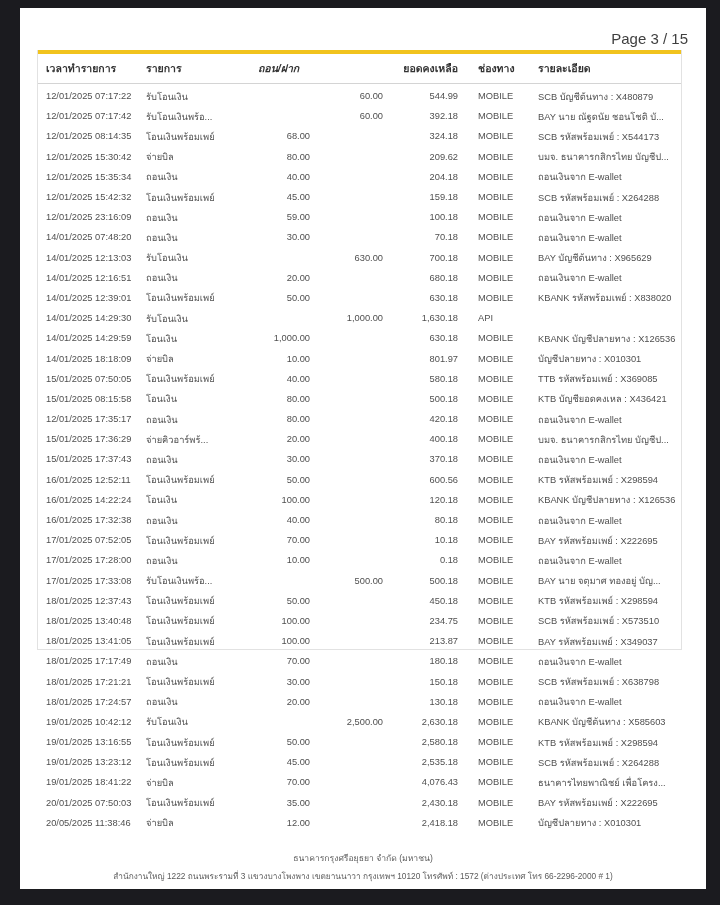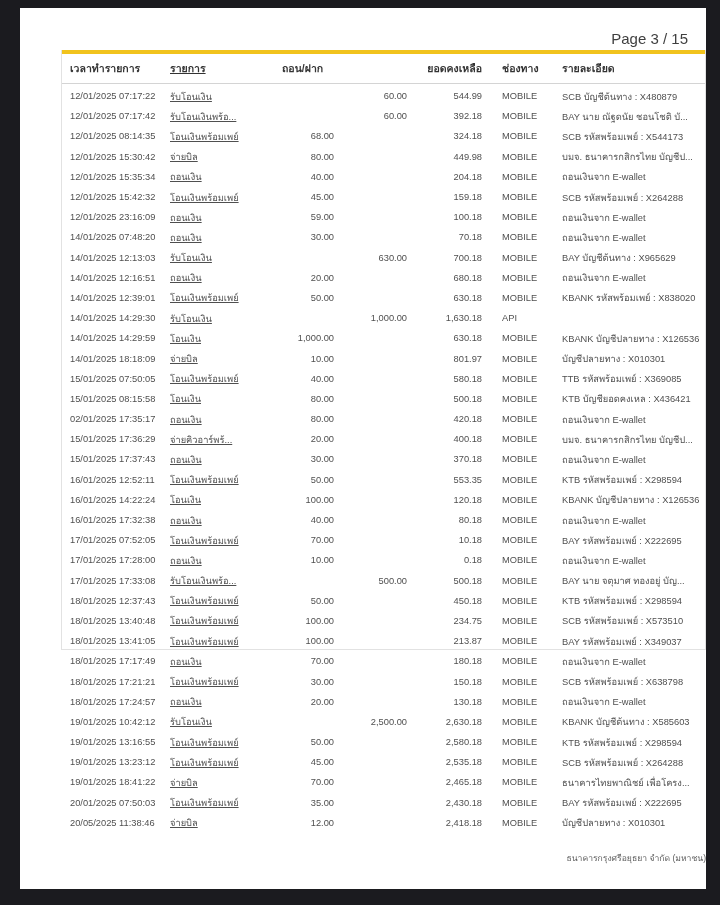--- a/index.html
+++ b/index.html
@@ -15,36 +15,35 @@
     background:#ffffff;
   }
   .page-label {
     position:absolute; top:22px; right:18px;
     font-size:15px; color:#3f3f3f;
   }
   .stmt-table {
     position:absolute; left:17px; top:42px; width:645px; height:600px;
     border-left:1px solid #e2e2e2; border-right:1px solid #e2e2e2;
     border-bottom:1px solid #e2e2e2;
-    margin-left:24px;
   }
   .accent-bar { height:4px; width:100%; }
   .grid-row {
     display:grid;
     grid-template-columns:100px 112px 60px 73px 75px 78px 1fr;
     align-items:center;
   }
   .thead {
     height:30px;
     border-bottom:1px solid #d4d4d4;
     font-weight:bold; font-size:10.5px; color:#333;
   }
-  .thead .c-amt { grid-column:3 / span 2; padding-left:8px; }
+  .thead .c-amt { grid-column:3 / span 2; padding-left:8px;font-style:italic; }
   .c-time { padding-left:8px; }
-  .c-type { padding-left:8px;text-decoration:underline; }
+  .c-type { padding-left:8px; }
   .c-wd, .c-dep, .c-bal { text-align:right; }
   .c-chan { padding-left:20px; }
   .c-det { padding-left:2px; }
   .tbody { padding-top:2px; }
   .tx-row {
     height:20.2px;
     display:grid;
     grid-template-columns:100px 112px 60px 73px 75px 78px 1fr;
     align-items:center;
     font-size:9.3px; color:#4f4f4f;
@@ -102,21 +101,21 @@
           <div class="c-dep"></div>
           <div class="c-bal">324.18</div>
           <div class="c-chan">MOBILE</div>
           <div class="c-det">SCB รหัสพร้อมเพย์ : X544173</div>
         </div>
         <div class="tx-row">
           <div class="c-time">12/01/2025 15:30:42</div>
           <div class="c-type">จ่ายบิล</div>
           <div class="c-wd">80.00</div>
           <div class="c-dep"></div>
-          <div class="c-bal">449.98</div>
+          <div class="c-bal">209.62</div>
           <div class="c-chan">MOBILE</div>
           <div class="c-det">บมจ. ธนาคารกสิกรไทย บัญชีป...</div>
         </div>
         <div class="tx-row">
           <div class="c-time">12/01/2025 15:35:34</div>
           <div class="c-type">ถอนเงิน</div>
           <div class="c-wd">40.00</div>
           <div class="c-dep"></div>
           <div class="c-bal">204.18</div>
           <div class="c-chan">MOBILE</div>
@@ -215,21 +214,21 @@
         <div class="tx-row">
           <div class="c-time">15/01/2025 08:15:58</div>
           <div class="c-type">โอนเงิน</div>
           <div class="c-wd">80.00</div>
           <div class="c-dep"></div>
           <div class="c-bal">500.18</div>
           <div class="c-chan">MOBILE</div>
           <div class="c-det">KTB บัญชียอดคงเหล : X436421</div>
         </div>
         <div class="tx-row">
-          <div class="c-time">02/01/2025 17:35:17</div>
+          <div class="c-time">12/01/2025 17:35:17</div>
           <div class="c-type">ถอนเงิน</div>
           <div class="c-wd">80.00</div>
           <div class="c-dep"></div>
           <div class="c-bal">420.18</div>
           <div class="c-chan">MOBILE</div>
           <div class="c-det">ถอนเงินจาก E-wallet</div>
         </div>
         <div class="tx-row">
           <div class="c-time">15/01/2025 17:36:29</div>
           <div class="c-type">จ่ายคิวอาร์พร้...</div>
@@ -246,21 +245,21 @@
           <div class="c-dep"></div>
           <div class="c-bal">370.18</div>
           <div class="c-chan">MOBILE</div>
           <div class="c-det">ถอนเงินจาก E-wallet</div>
         </div>
         <div class="tx-row">
           <div class="c-time">16/01/2025 12:52:11</div>
           <div class="c-type">โอนเงินพร้อมเพย์</div>
           <div class="c-wd">50.00</div>
           <div class="c-dep"></div>
-          <div class="c-bal">553.35</div>
+          <div class="c-bal">600.56</div>
           <div class="c-chan">MOBILE</div>
           <div class="c-det">KTB รหัสพร้อมเพย์ : X298594</div>
         </div>
         <div class="tx-row">
           <div class="c-time">16/01/2025 14:22:24</div>
           <div class="c-type">โอนเงิน</div>
           <div class="c-wd">100.00</div>
           <div class="c-dep"></div>
           <div class="c-bal">120.18</div>
           <div class="c-chan">MOBILE</div>
@@ -381,21 +380,21 @@
           <div class="c-dep"></div>
           <div class="c-bal">2,535.18</div>
           <div class="c-chan">MOBILE</div>
           <div class="c-det">SCB รหัสพร้อมเพย์ : X264288</div>
         </div>
         <div class="tx-row">
           <div class="c-time">19/01/2025 18:41:22</div>
           <div class="c-type">จ่ายบิล</div>
           <div class="c-wd">70.00</div>
           <div class="c-dep"></div>
-          <div class="c-bal">2,465.18</div>
+          <div class="c-bal">4,076.43</div>
           <div class="c-chan">MOBILE</div>
           <div class="c-det">ธนาคารไทยพาณิชย์ เพื่อโครง...</div>
         </div>
         <div class="tx-row">
           <div class="c-time">20/01/2025 07:50:03</div>
           <div class="c-type">โอนเงินพร้อมเพย์</div>
           <div class="c-wd">35.00</div>
           <div class="c-dep"></div>
           <div class="c-bal">2,430.18</div>
           <div class="c-chan">MOBILE</div>
@@ -406,15 +405,16 @@
           <div class="c-type">จ่ายบิล</div>
           <div class="c-wd">12.00</div>
           <div class="c-dep"></div>
           <div class="c-bal">2,418.18</div>
           <div class="c-chan">MOBILE</div>
           <div class="c-det">บัญชีปลายทาง : X010301</div>
         </div>
       </div>
   </div>
 
-  <div class="footer footer-line1" style="position:absolute;text-align:right;">ธนาคารกรุงศรีอยุธยา จำกัด (มหาชน)</div>
+  <div class="footer footer-line1" style="position:absolute;">ธนาคารกรุงศรีอยุธยา จำกัด (มหาชน)</div>
+  <div class="footer footer-line2" style="position:absolute;">สำนักงานใหญ่ 1222 ถนนพระรามที่ 3 แขวงบางโพงพาง เขตยานนาวา กรุงเทพฯ 10120 โทรศัพท์ : 1572 (ต่างประเทศ โทร 66-2296-2000 # 1)</div>
 
 </div>
 
 </body></html>

